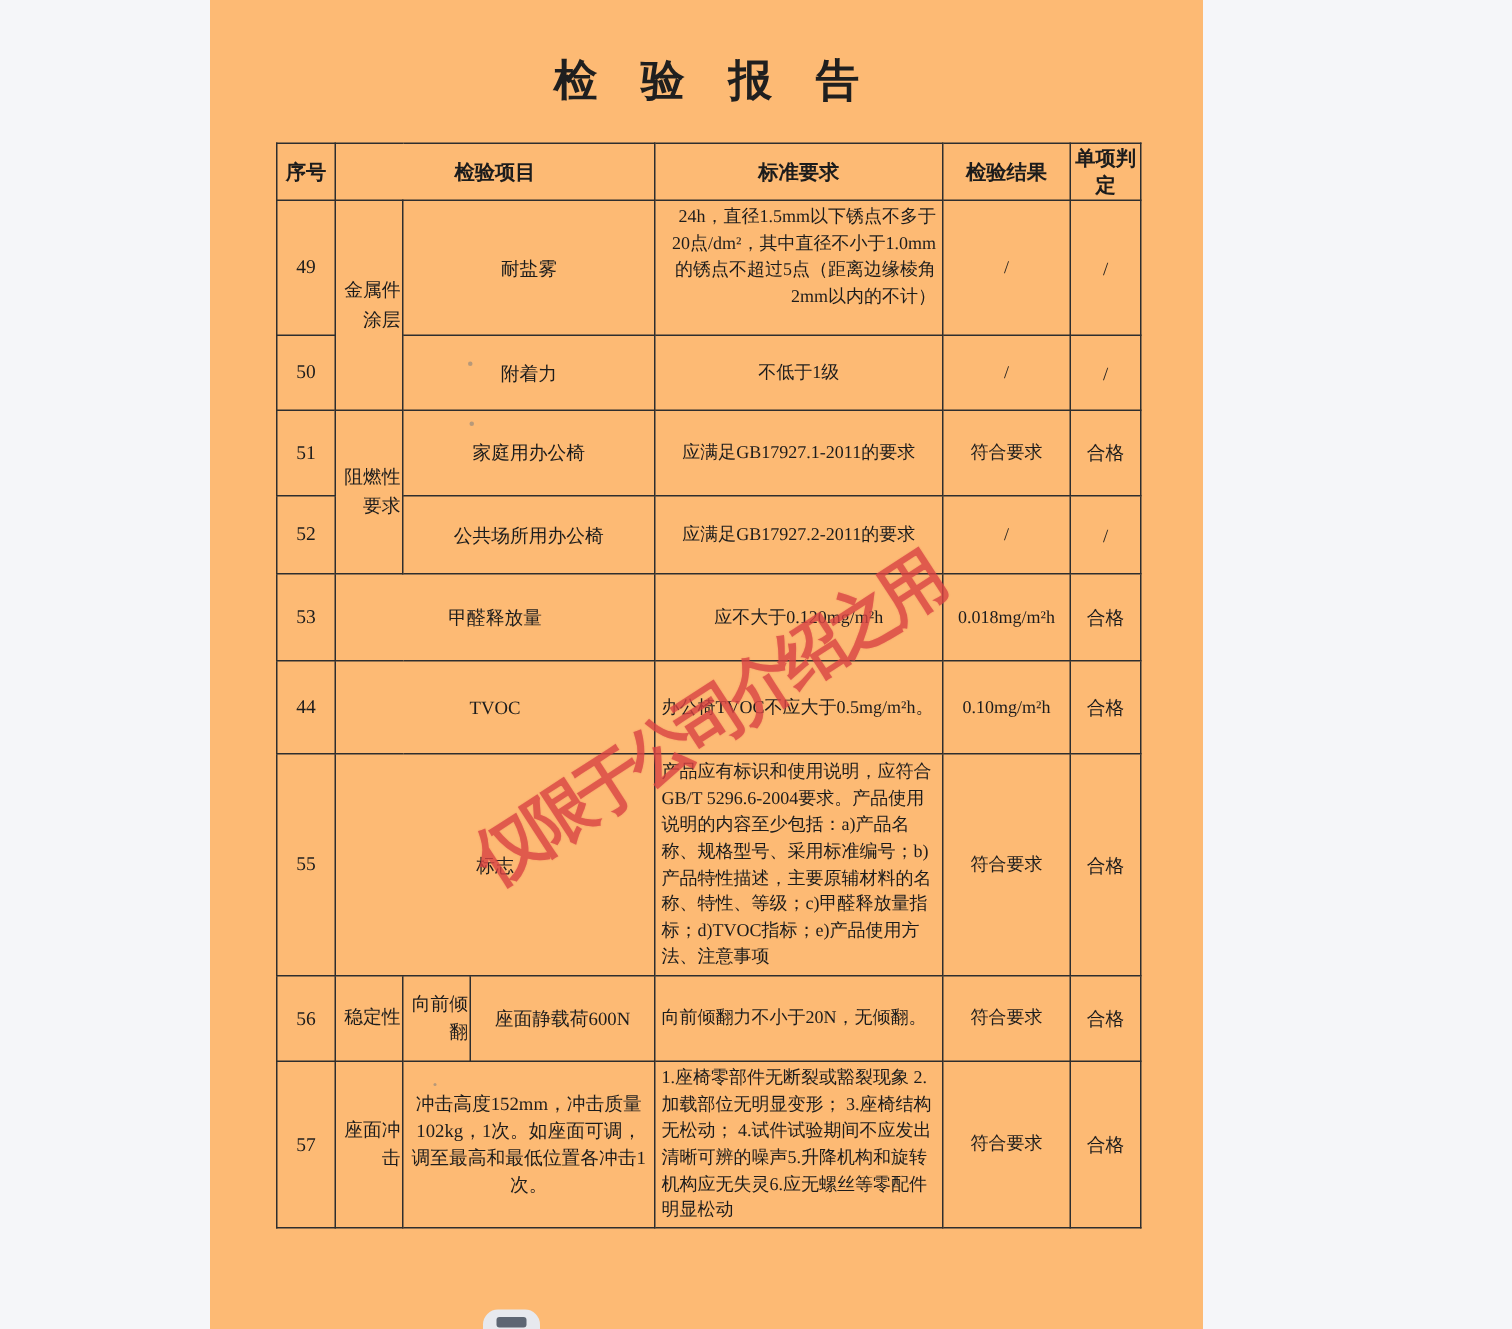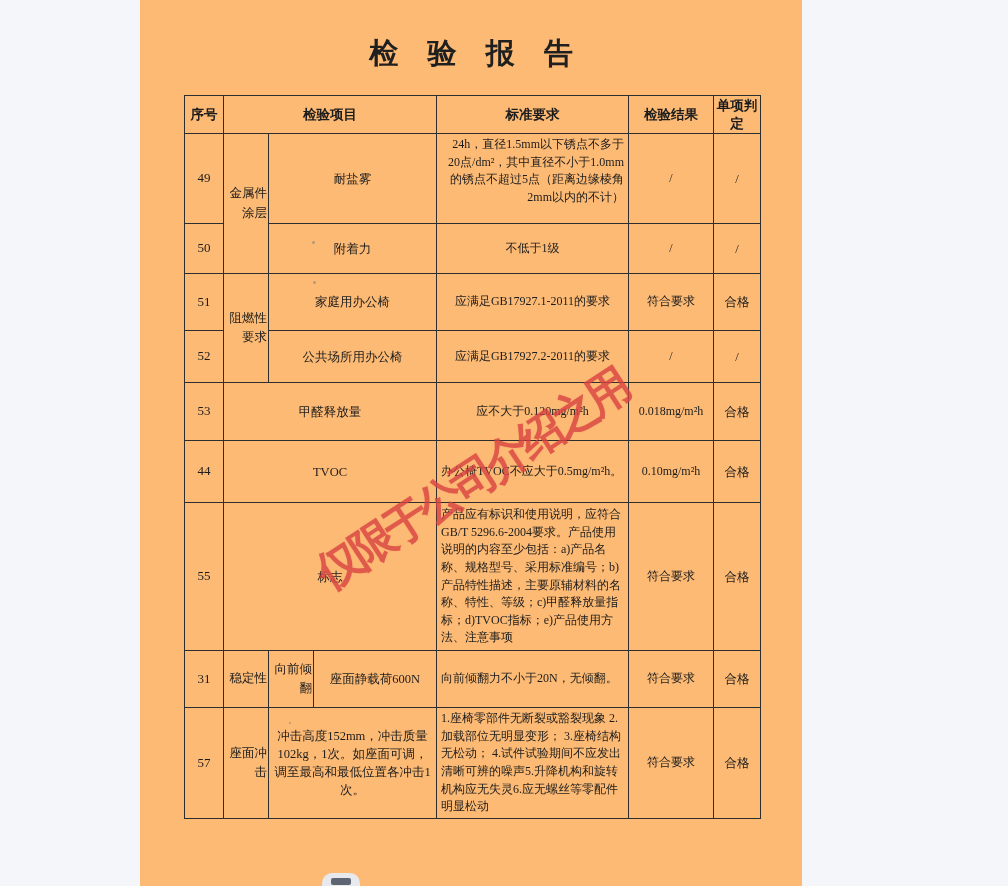--- a/index.html
+++ b/index.html
@@ -184,21 +184,21 @@
             <td class="jud">合格</td>
           </tr>
           <tr>
             <td class="no">55</td>
             <td colspan="3">标志</td>
             <td class="std left">产品应有标识和使用说明，应符合GB/T 5296.6-2004要求。产品使用说明的内容至少包括：a)产品名称、规格型号、采用标准编号；b)产品特性描述，主要原辅材料的名称、特性、等级；c)甲醛释放量指标；d)TVOC指标；e)产品使用方法、注意事项</td>
             <td class="res">符合要求</td>
             <td class="jud">合格</td>
           </tr>
           <tr>
-            <td class="no">31</td>
+            <td class="no">56</td>
             <td class="narrow">稳定性</td>
             <td class="narrow">向前倾翻</td>
             <td>座面静载荷600N</td>
             <td class="std left">向前倾翻力不小于20N，无倾翻。</td>
             <td class="res">符合要求</td>
             <td class="jud">合格</td>
           </tr>
           <tr>
             <td class="no">57</td>
             <td class="narrow">座面冲击</td>

